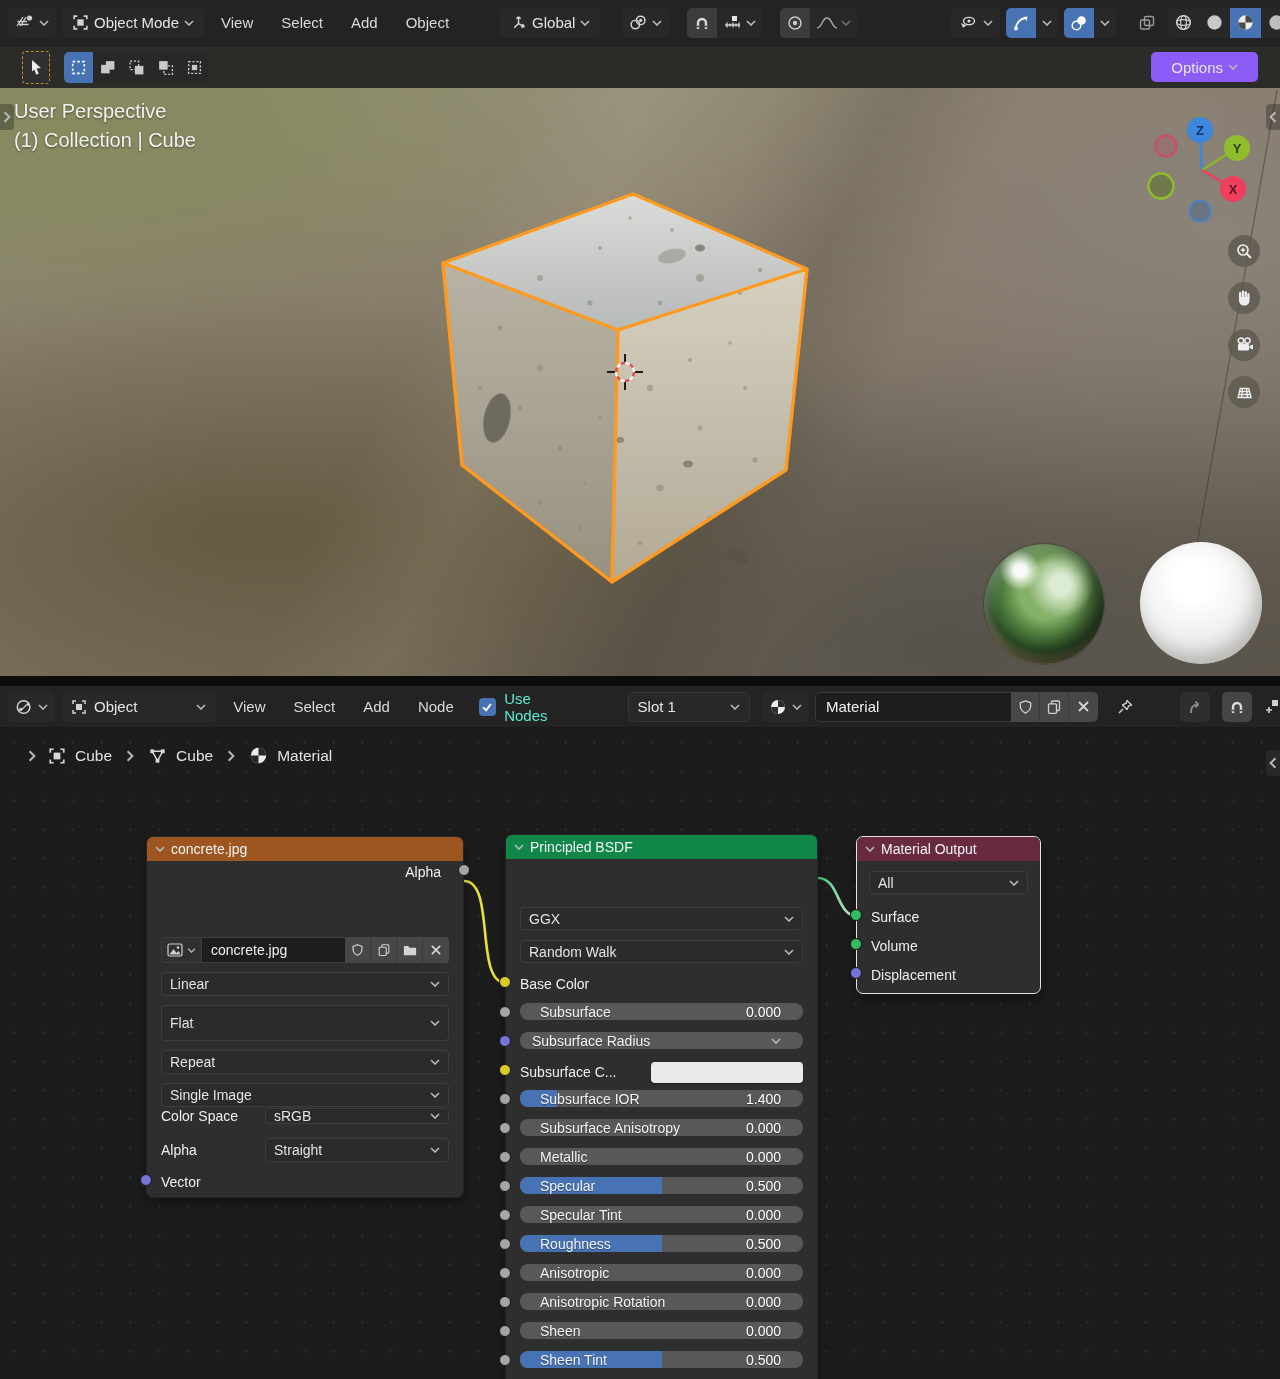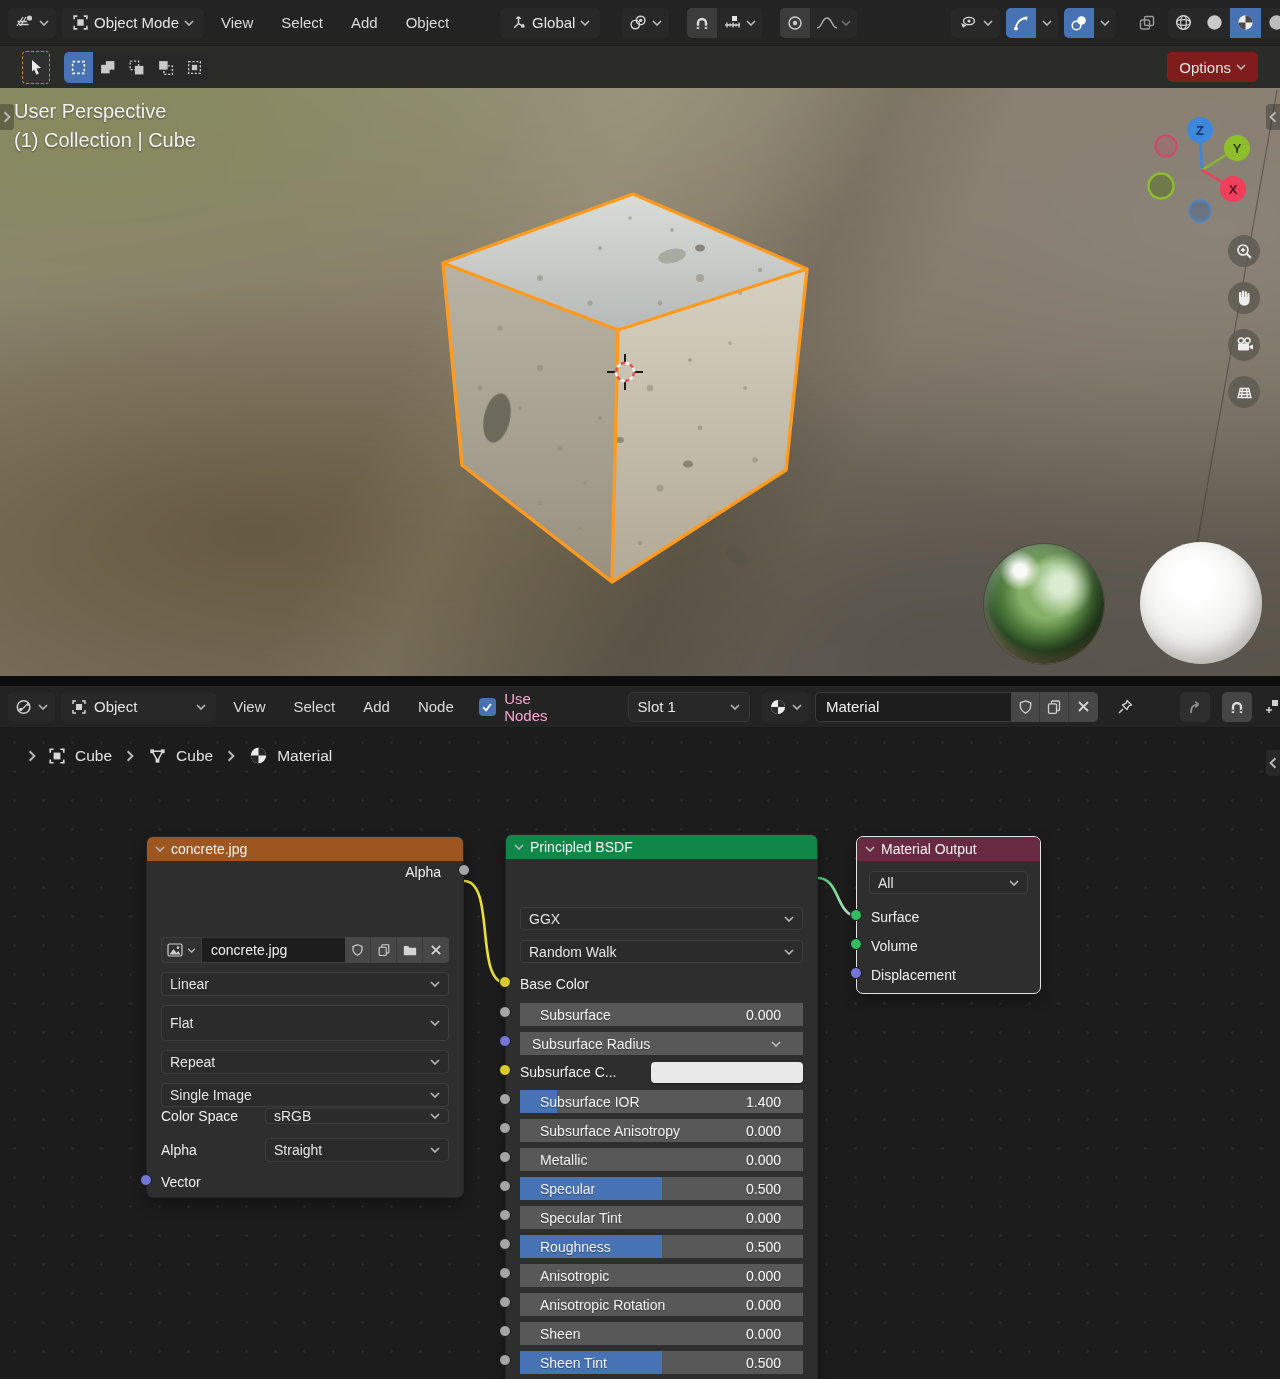--- a/index.html
+++ b/index.html
@@ -67,21 +67,21 @@
   
   #canvas{position:absolute;top:728px;left:0;width:1280px;height:651px;background-color:#1c1c1c;
      background-image:radial-gradient(circle,#2a2a2a 1.1px,transparent 1.5px);background-size:29px 29px;
      overflow:hidden}
   #crumbs{position:absolute;left:28px;top:18px;display:flex;align-items:center;gap:14px;font-size:15.5px;color:#e2e2e2}
   .node{position:absolute;background:rgba(47,47,47,.96);border:1px solid #242424;border-radius:7px;
         box-shadow:0 6px 14px rgba(0,0,0,.35);font-size:14px;color:#eee}
   .nhdr{height:24px;display:flex;align-items:center;gap:6px;padding:0 8px;border-radius:6px 6px 0 0;
         color:#f4f4f4;font-size:14px}
   .nrow{position:relative;height:23px;margin-bottom:6px}
-  .slider{position:relative;height:23px;background:#585858;border-radius:0;overflow:hidden;
+  .slider{position:relative;height:17px;background:#585858;border-radius:8px;overflow:hidden;
           display:flex;align-items:center}
   .slider .fillbar{position:absolute;left:0;top:0;bottom:0;background:#4772b3}
   .slider .slbl{position:relative;margin-left:20px;color:#f4f4f4;text-shadow:0 1px 1px rgba(0,0,0,.4)}
   .slider .sval{position:relative;margin-left:auto;margin-right:22px;color:#fff;text-shadow:0 1px 1px rgba(0,0,0,.4)}
   .ndrop{height:23px;background:#2b2b2b;border:1px solid #3d3d3d;border-radius:4px;display:flex;
          align-items:center;justify-content:space-between;padding:0 8px;color:#e3e3e3}
   .socket{position:absolute;width:12px;height:12px;border-radius:50%;border:1px solid #161616}
   .sock-yellow{background:#d9cb2d}.sock-gray{background:#a5a5a5}.sock-purple{background:#7575d9}
   .sock-green{background:#33bd60}
   .outlbl{position:absolute;right:22px;color:#f0f0f0}
@@ -275,21 +275,21 @@
         <rect x="6.5" y="6.5" width="8" height="8" stroke="#c9c9c9" stroke-width="1.3" stroke-dasharray="2 1.6" fill="none"></rect>
           </svg>
     </div>
     <div class="seg" style="height:31px">
       <svg width="17" height="17" viewBox="0 0 16 16">
         <rect x="2.5" y="2.5" width="11" height="11" stroke="#c9c9c9" stroke-width="1.3" stroke-dasharray="2 1.6" fill="none"></rect>
         <rect x="5.5" y="5.5" width="5" height="5" fill="#c9c9c9"></rect>
           </svg>
     </div>
   </div>
-  <div class="btn" style="margin-left:auto;margin-right:8px;background:#7f1d1d;padding:0 12px">
+  <div class="btn" style="margin-left:auto;margin-right:8px;background:#8b5cf6;padding:0 20px">
     <span class="lbl">Options</span>
     <svg class="chev" width="10" height="6" viewBox="0 0 10 6">
           <path d="M1 1l4 4 4-4"></path>
         </svg>
   </div>
 </div>
 
 <div id="viewport">
   <div id="vp-bg"></div>
   <div id="vp-streaks"></div>
@@ -470,21 +470,21 @@
   <span class="menu">Select</span>
   <span class="menu">Add</span>
   <span class="menu">Node</span>
 
   <div style="display:flex;align-items:center;gap:8px;margin-left:8px">
     <span class="cb">
       <svg width="12" height="12" viewBox="0 0 14 14">
             <polyline points="2.5,7.5 6,11 11.5,3.5" stroke="#fff" stroke-width="2.2" fill="none"></polyline>
           </svg>
     </span>
-    <span style="font-size:15px;color:#f9a8d4">Use Nodes</span>
+    <span style="font-size:15px;color:#5eead4">Use Nodes</span>
   </div>
 
   <div class="select" style="margin-left:46px;width:126px">
     <span>Slot 1</span>
     <svg class="chev" width="10" height="6" viewBox="0 0 10 6">
           <path d="M1 1l4 4 4-4"></path>
         </svg>
   </div>
 
   <div class="btn" style="margin-left:6px">

